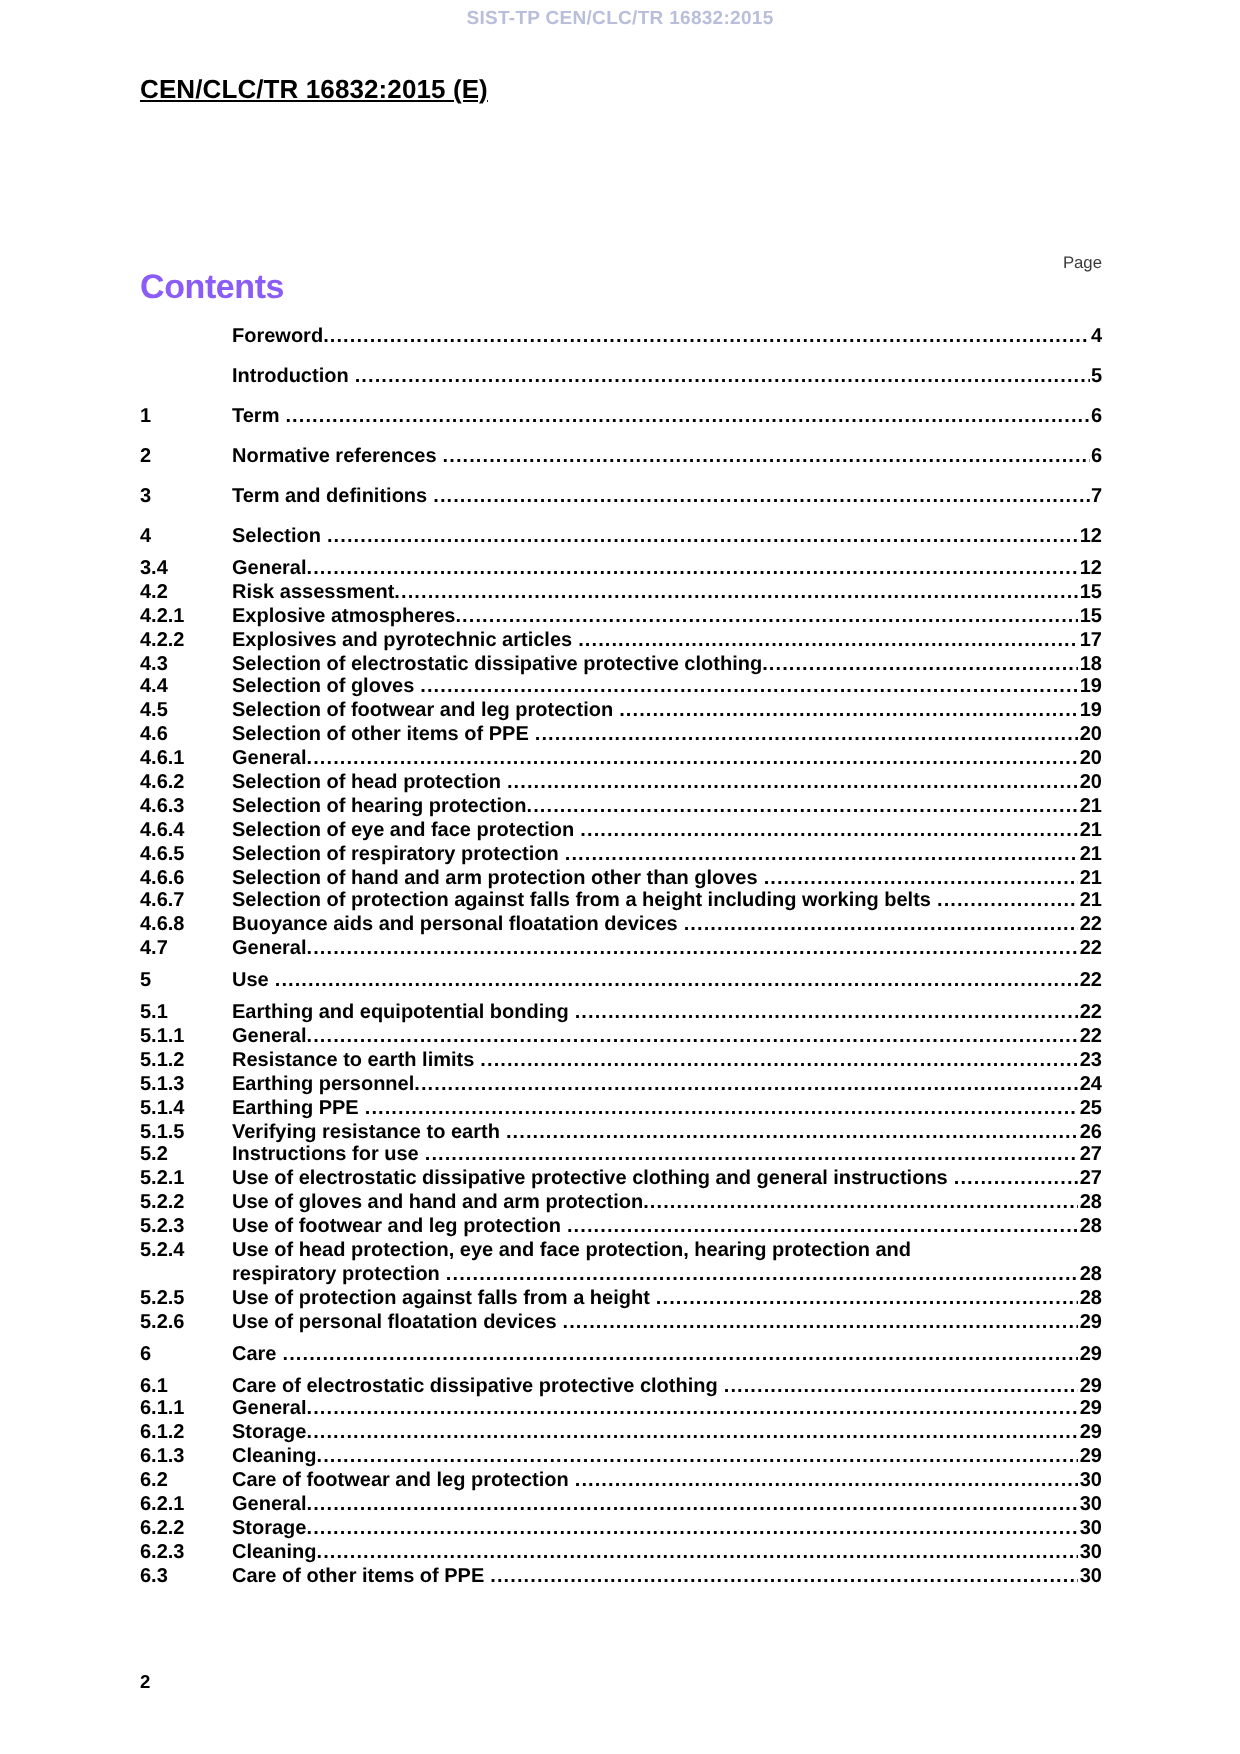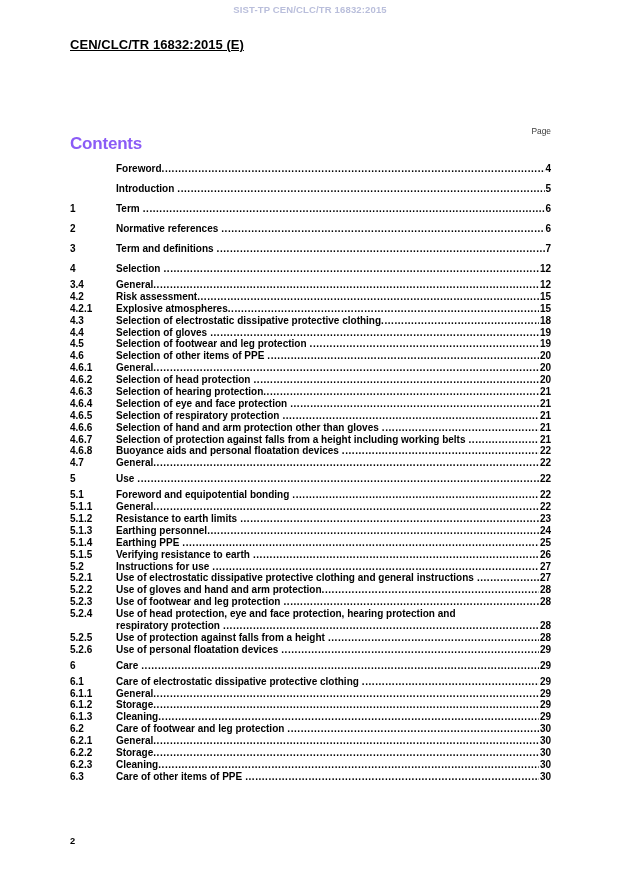--- a/index.html
+++ b/index.html
@@ -202,20 +202,26 @@
         <span class="leader"></span>
         <span class="pg">15</span>
       </div>
       <div class="toc-row">
         <span class="num">4.2.1</span>
         <span class="title">Explosive atmospheres</span>
         <span class="leader"></span>
         <span class="pg">15</span>
       </div>
       <div class="toc-row">
+        <span class="num">4.2.2</span>
+        <span class="title gap">Explosives and pyrotechnic articles</span>
+        <span class="leader"></span>
+        <span class="pg">17</span>
+      </div>
+      <div class="toc-row">
         <span class="num">4.3</span>
         <span class="title">Selection of electrostatic dissipative protective clothing</span>
         <span class="leader"></span>
         <span class="pg">18</span>
       </div>
       <div class="toc-row">
         <span class="num">4.4</span>
         <span class="title gap">Selection of gloves</span>
         <span class="leader"></span>
         <span class="pg">19</span>
@@ -287,21 +293,21 @@
         <span class="pg">22</span>
       </div>
       <div class="toc-row level1">
         <span class="num">5</span>
         <span class="title gap">Use</span>
         <span class="leader"></span>
         <span class="pg">22</span>
       </div>
       <div class="toc-row">
         <span class="num">5.1</span>
-        <span class="title gap">Foreword and equipotential bonding</span>
+        <span class="title gap">Earthing and equipotential bonding</span>
         <span class="leader"></span>
         <span class="pg">22</span>
       </div>
       <div class="toc-row">
         <span class="num">5.1.1</span>
         <span class="title">General</span>
         <span class="leader"></span>
         <span class="pg">22</span>
       </div>
       <div class="toc-row">

